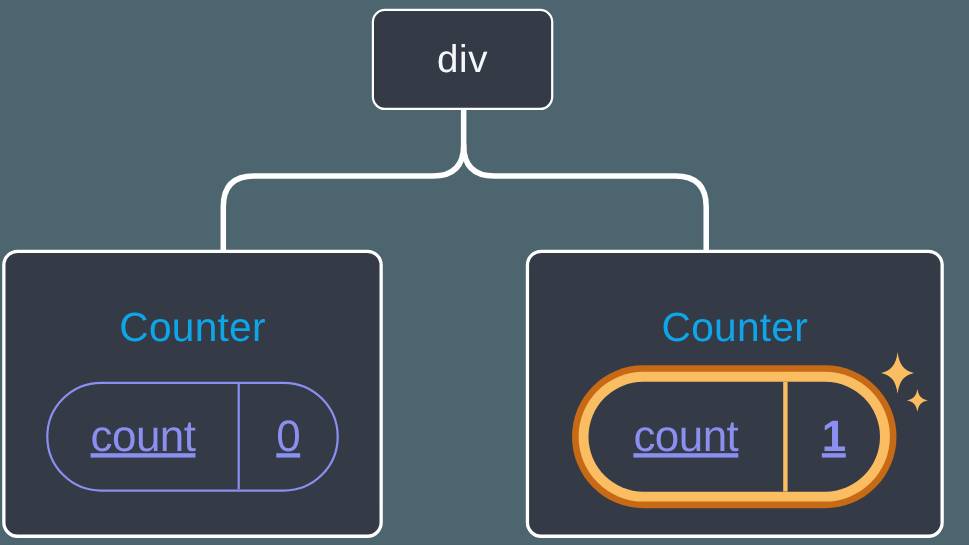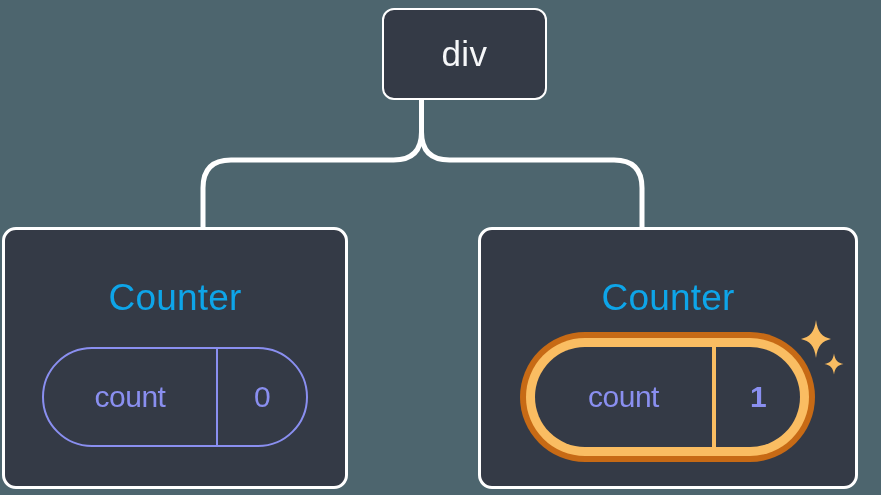--- a/index.html
+++ b/index.html
@@ -29,21 +29,20 @@
     border-radius: 14px;
   }
   .node.root {
     left: 338px; top: 8px;
     width: 165px; height: 92px;
     border-width: 2.5px;
     border-radius: 12px;
     display: flex;
     align-items: center;
     justify-content: center;
-    margin-left: 44px;
   }
   .root-label {
     color: #F6F7F9;
     font-size: 35px;
     letter-spacing: 0.5px;
   }
   .node.counter-left  { left: 2px;   top: 227px; width: 346px; height: 262px; }
   .node.counter-right { left: 478px; top: 227px; width: 380px; height: 262px; }
 
   .counter-title {
@@ -68,22 +67,23 @@
   .pill.plain {
     left: 37px; top: 117px;
     width: 266px; height: 100px;
     border: 2px solid #8A8FF0;
   }
   .pill .cell {
     display: flex;
     align-items: center;
     justify-content: center;
     color: #8A8FF0;
-    font-size: 30px;
+    font-size: 40px;
     letter-spacing: -0.5px;
+    text-decoration: underline;
   }
   .pill.plain .cell.name  { flex: 0 0 172px; }
   .pill.plain .cell.value { flex: 1 1 auto; border-left: 2px solid #8A8FF0; }
 
   
   .pill-glow {
     position: absolute;
     left: 39px; top: 102px;
     width: 295px; height: 130px;
     background: #C76A15;

